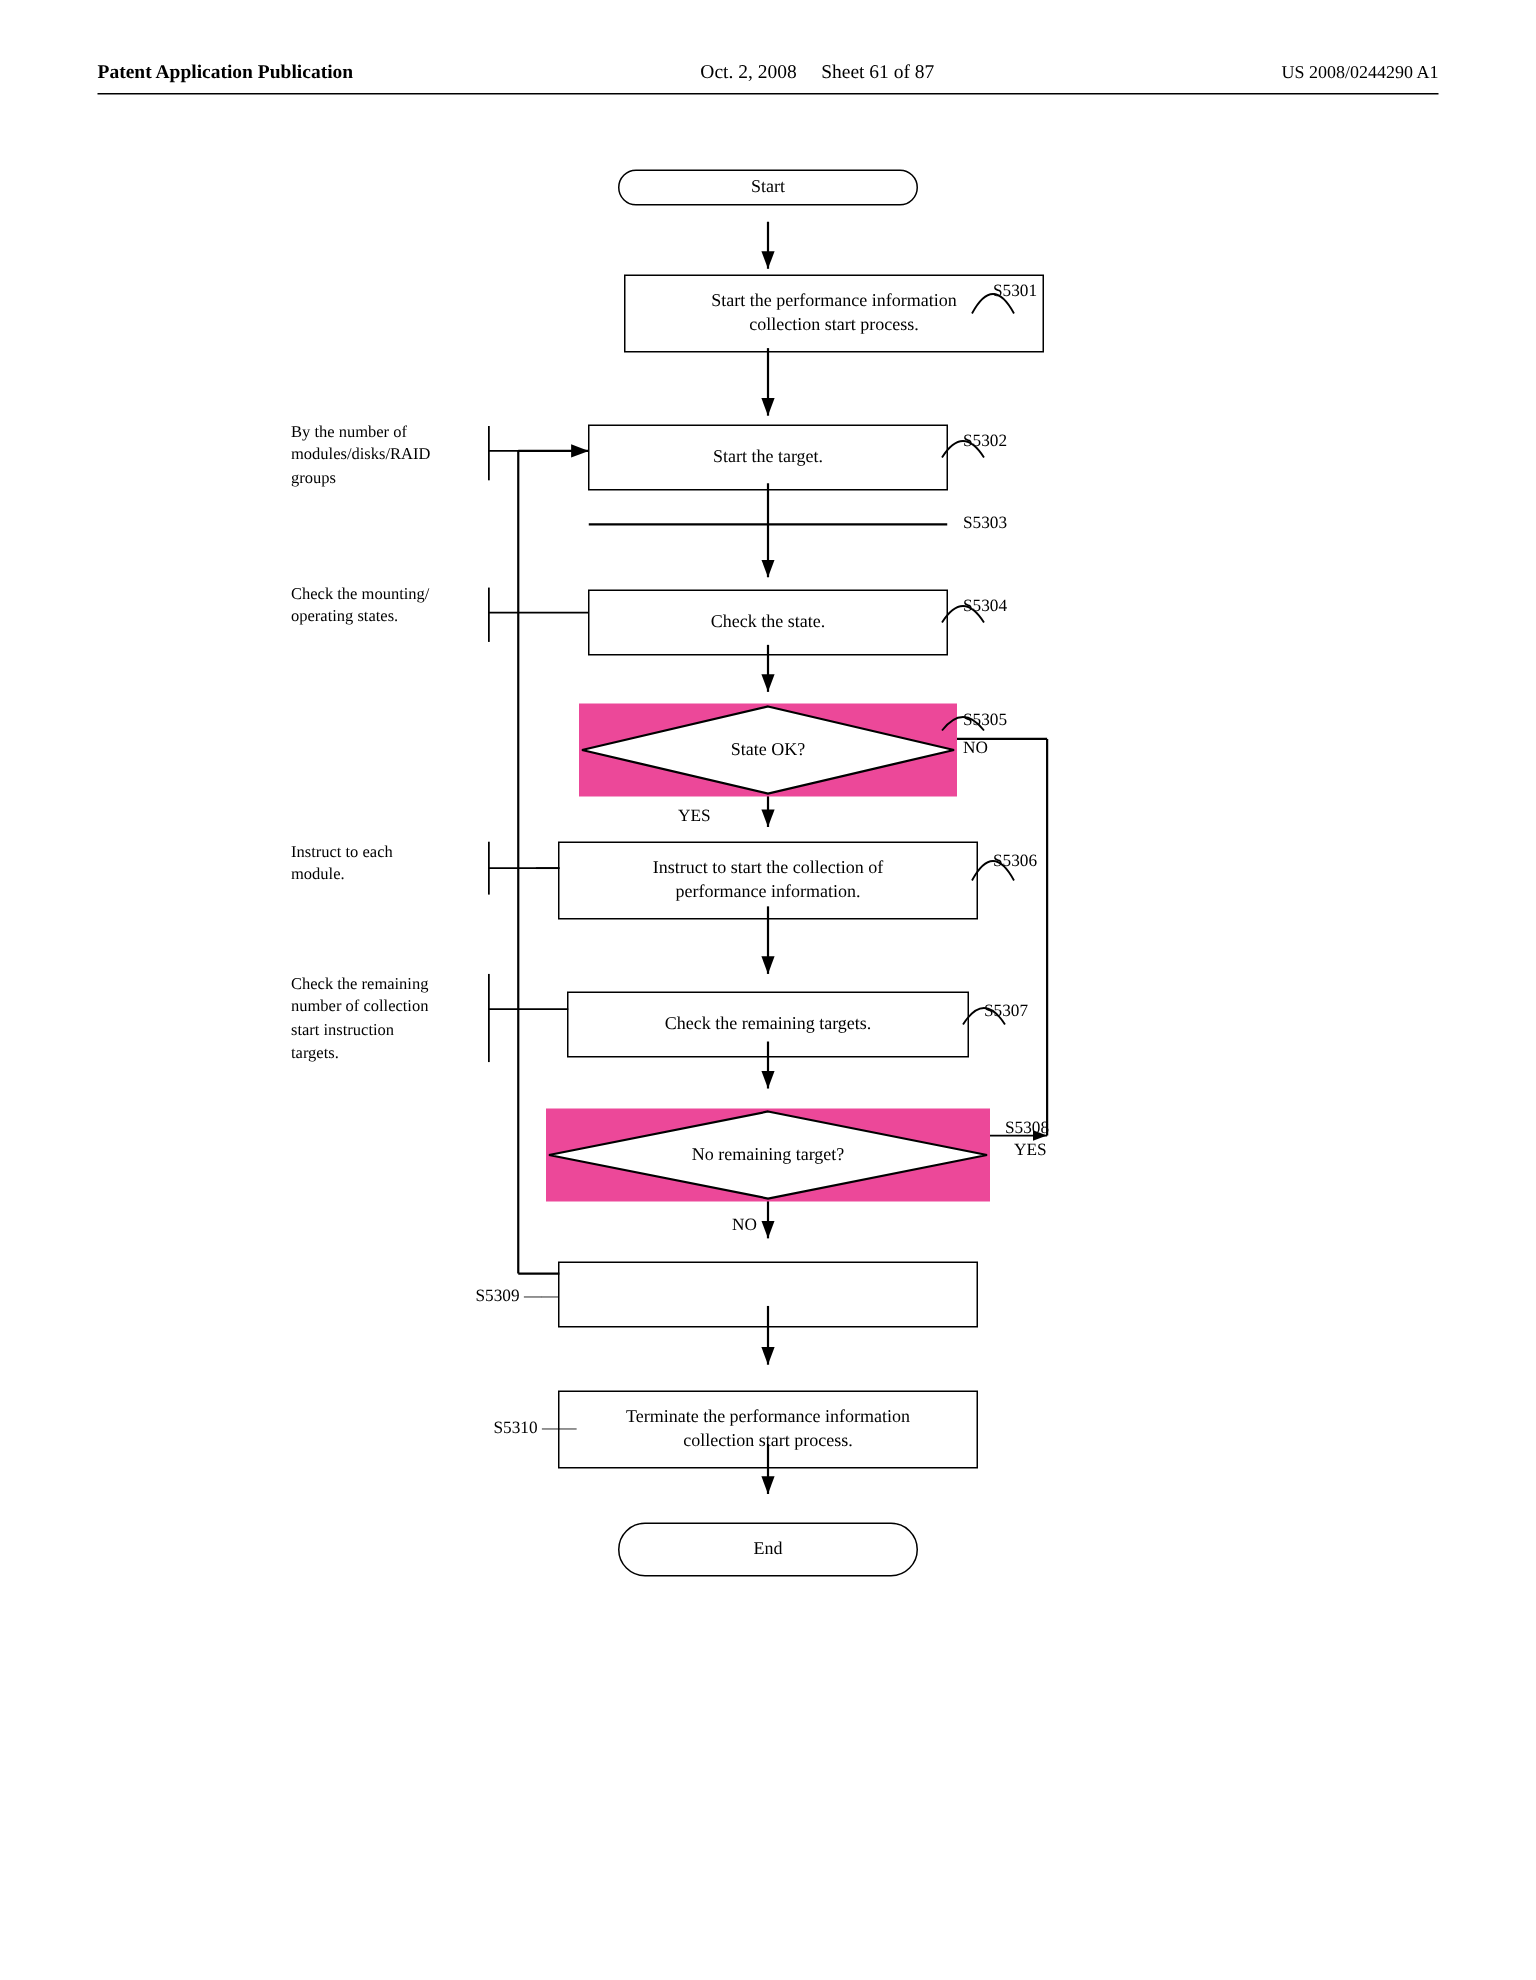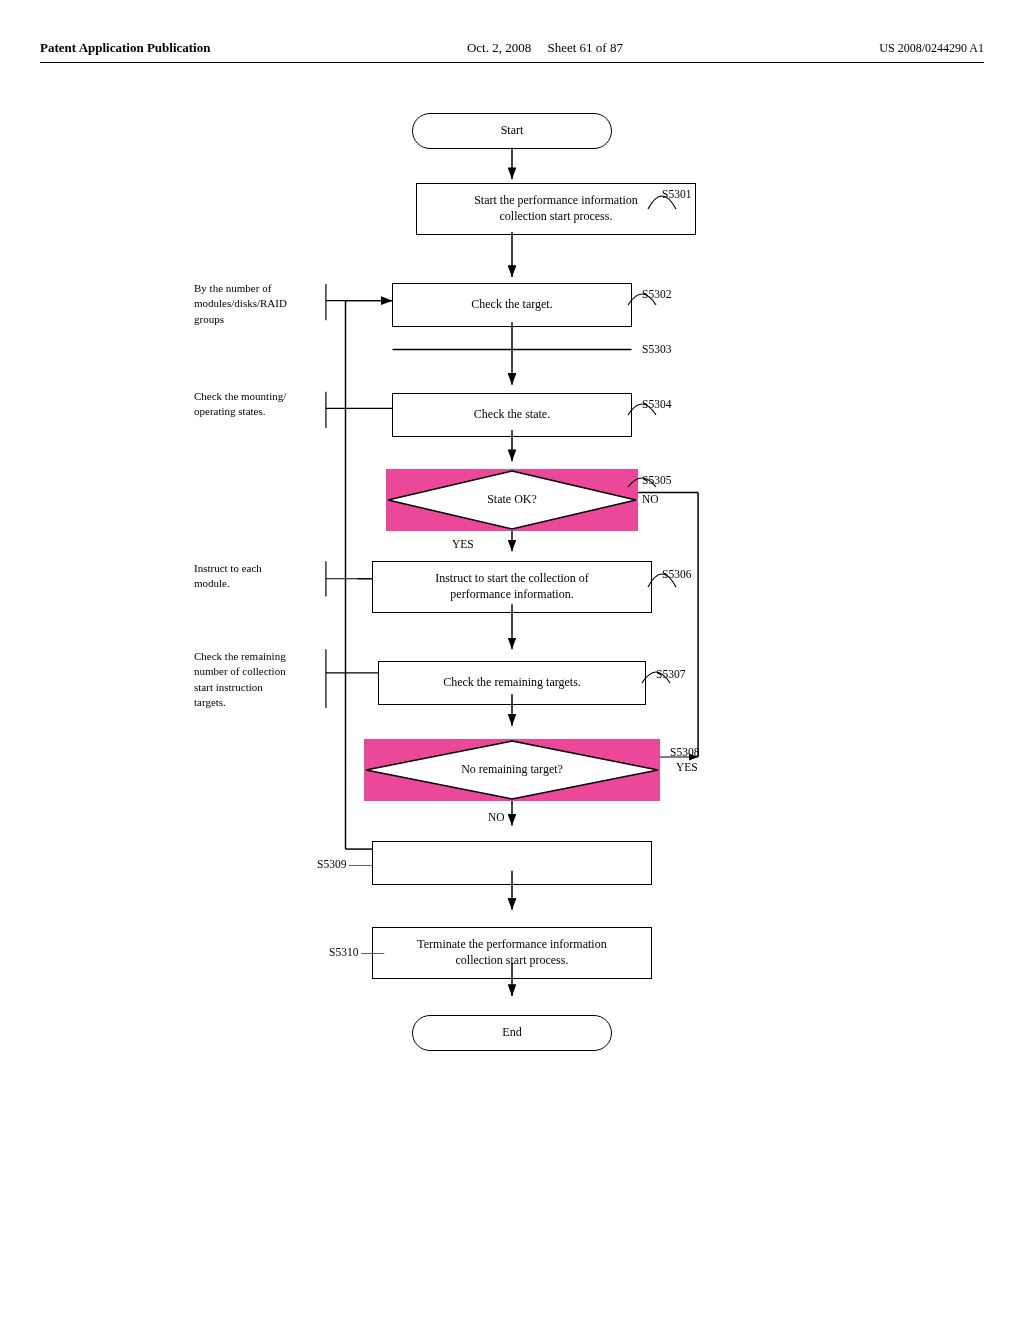--- a/index.html
+++ b/index.html
@@ -10,21 +10,21 @@
       font-family: 'Times New Roman', Times, serif;
       position: relative;
       overflow: hidden;
     }
 
     .page {
       width: 1024px;
       height: 1320px;
       background: #fff;
       position: relative;
-      padding: 40px 40px;
+      padding: 40px 65px;
     }
 
     
     .header {
       display: flex;
       justify-content: space-between;
       align-items: baseline;
       border-bottom: 1px solid #000;
       padding-bottom: 6px;
       margin-bottom: 30px;
@@ -174,35 +174,35 @@
       <line x1="390" y1="888" x2="390" y2="922" stroke="#000" stroke-width="1.5" marker-end="url(#arrowhead)"></line>
 
       <line x1="248" y1="772" x2="220" y2="772" stroke="#000" stroke-width="1.5"></line>
       <line x1="220" y1="212" x2="220" y2="772" stroke="#000" stroke-width="1.5"></line>
       <line x1="220" y1="212" x2="268" y2="212" stroke="#000" stroke-width="1.5" marker-end="url(#arrowhead)"></line>
 
       <line x1="248" y1="496" x2="232" y2="496" stroke="#000" stroke-width="1.2"></line>
 
     </svg>
 
-    <div class="fc-shape rounded-rect" style="left:290px; top:20px; width:200px; height:36px;">
+    <div class="fc-shape rounded-rect" style="left:290px; top:20px; width:200px; height:24px;">
       <span>Start</span>
     </div>
 
     <div class="fc-shape rect" style="left:250px; top:90px; width:280px; height:52px;margin-left:44px;">
       <span>Start the performance information<br>collection start process.</span>
     </div>
     <span class="step-label" style="left:540px; top:95px;">S5301</span>
 
     <svg style="position:absolute;top:90px;left:526px;width:30px;height:30px;overflow:visible;">
       <path d="M 0 26 Q 14 0 28 26" fill="none" stroke="#000" stroke-width="1.2"></path>
     </svg>
 
     <div class="fc-shape rect" style="left:270px; top:190px; width:240px; height:44px;">
-      <span>Check the target.</span>
+      <span>Start the target.</span>
     </div>
     <span class="step-label" style="left:520px; top:195px;">S5302</span>
     <svg style="position:absolute;top:190px;left:506px;width:30px;height:30px;overflow:visible;">
       <path d="M 0 22 Q 14 0 28 22" fill="none" stroke="#000" stroke-width="1.2"></path>
     </svg>
 
     <span class="step-label" style="left:520px; top:250px;">S5303</span>
 
     <div class="fc-shape rect" style="left:270px; top:300px; width:240px; height:44px;align-items:center;">
       <span>Check the state.</span>

